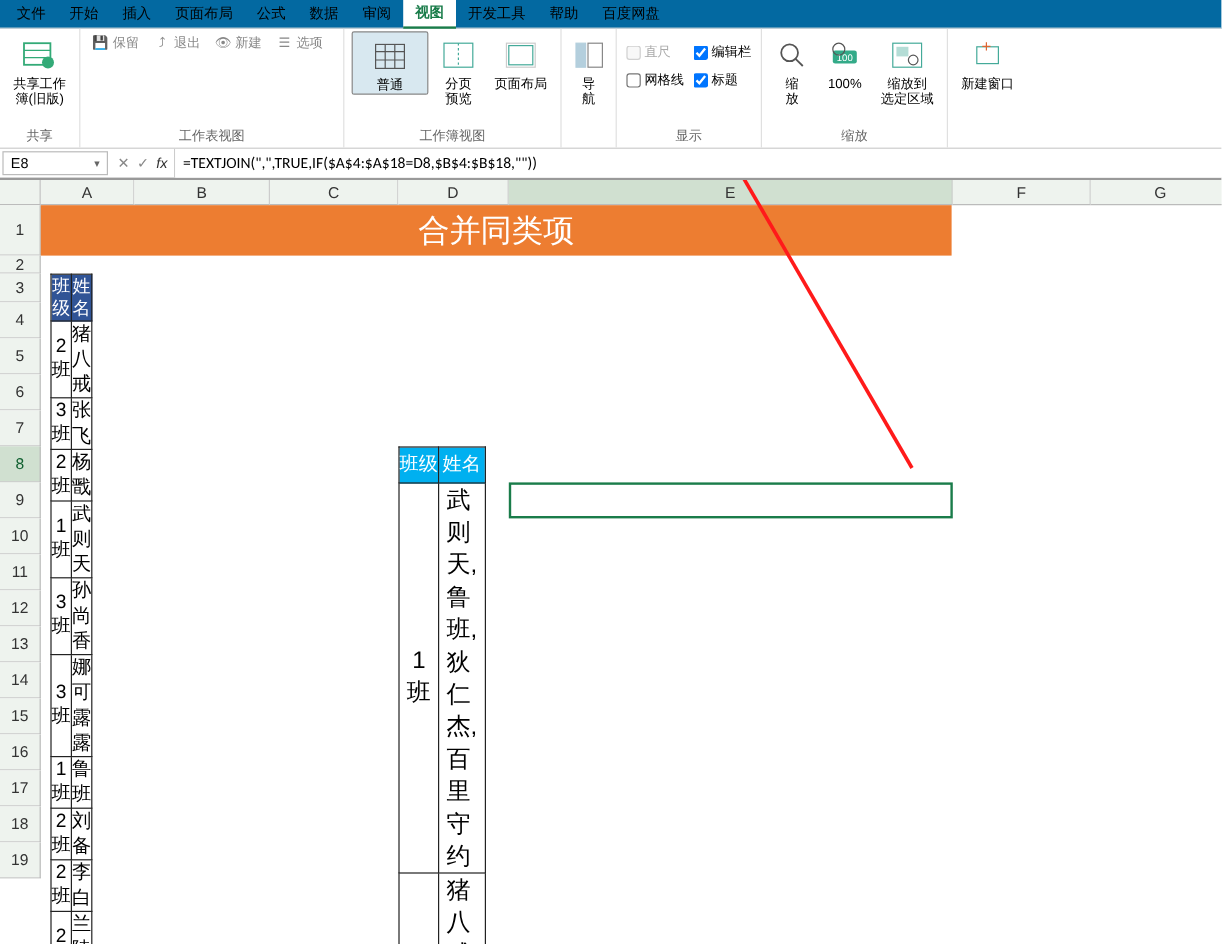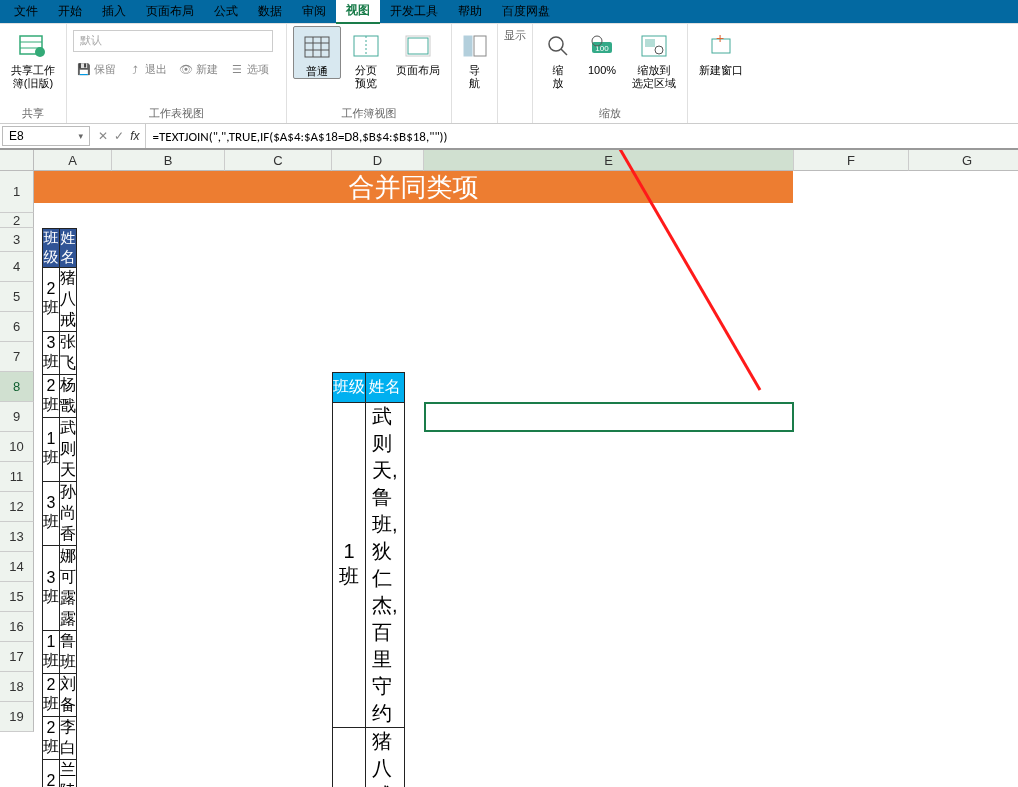--- a/index.html
+++ b/index.html
@@ -40,21 +40,21 @@
   .ch { border-right:1px solid #ccc; border-bottom:1px solid #bbb; background:#eef3ee; font-size:13px; text-align:center; line-height:21px; color:#333; }
   .ch.selCol { background:#d0e0d0; }
   .row-headers { position:absolute; left:0; top:21px; width:34px; }
   .rh { height:30px; border-right:1px solid #bbb; border-bottom:1px solid #ccc; background:#eef3ee; font-size:13px; text-align:center; color:#333; display:flex; align-items:center; justify-content:center; }
   .rh.selRow { background:#d0e0d0; color:#106030; }
   .rh.first { height:42px; }
   .rh.short1 { height:15px; }
   .rh.short { height:24px; }
   .cells { position:absolute; left:34px; top:21px; }
 
-  .title-cell { position:absolute; left:0; top:0; width:759px; height:32px; background:#ED7D31; color:#fff; font-size:26px; display:flex; align-items:center; justify-content:center; font-weight:500;}
+  .title-cell { position:absolute; left:0; top:0; width:759px; height:42px; background:#ED7D31; color:#fff; font-size:26px; display:flex; align-items:center; justify-content:center; font-weight:500;}
   .left-table { position:absolute; left:8px; top:57px; }
   .left-table table { border-collapse: collapse; }
   .left-table th { background:#305496; color:#fff; font-size:15px; font-weight:500; border:1px solid #222; height:24px; }
   .left-table th.a { width:65px; }
   .left-table th.b { width:113px; }
   .left-table td { border:1px solid #222; text-align:center; font-size:16px; height:30px; }
 
   .right-table { position:absolute; left:298px; top:201px; }
   .right-table table { border-collapse: collapse; }
   .right-table th { background:#00B0F0; color:#fff; font-size:16px; font-weight:500; border:1px solid #222; height:30px; }
@@ -103,21 +103,20 @@
           </div>
         <div class="lbl" style="white-space:pre-line">共享工作
 簿(旧版)</div>
       </div>
     </div>
     <div class="group-label">共享</div>
   </div>
 
   <div class="group" style="width:220px">
     <div class="group-buttons" style="flex-direction:column;align-items:flex-start;width:100%">
-      <div style="width:200px;height:22px;border:1px solid #ccc;font-size:11px;color:#aaa;padding:2px 6px;margin:4px 0">默认</div>
       <div style="display:flex;gap:4px">
         <div class="small-btn">
             <span class="si">💾</span>
             <span>保留</span>
           </div>
         <div class="small-btn">
             <span class="si">⤴</span>
             <span>退出</span>
           </div>
         <div class="small-btn">
@@ -128,21 +127,21 @@
             <span class="si">☰</span>
             <span>选项</span>
           </div>
       </div>
     </div>
     <div class="group-label">工作表视图</div>
   </div>
 
   <div class="group">
     <div class="group-buttons">
-      <div class="big-btn view-active" style="width:48px">
+      <div class="big-btn view-active" style="width:64px">
         <div class="icon">
             <svg width="26" height="22">
               <rect x="1" y="1" width="24" height="20" fill="none" stroke="#555"></rect>
               <line x1="1" y1="7" x2="25" y2="7" stroke="#555"></line>
               <line x1="1" y1="14" x2="25" y2="14" stroke="#555"></line>
               <line x1="9" y1="1" x2="9" y2="21" stroke="#555"></line>
               <line x1="17" y1="1" x2="17" y2="21" stroke="#555"></line>
             </svg>
           </div>
         <div class="lbl">普通</div>
@@ -180,20 +179,42 @@
             </svg>
           </div>
         <div class="lbl" style="white-space:pre-line">导
 航</div>
       </div>
     </div>
     <div class="group-label"></div>
   </div>
 
   <div class="group">
+    <div class="group-buttons">
+      <div class="small-col" style="padding-top:8px">
+        <label class="chk">
+            <input type="checkbox" disabled="" style="">
+            <span style="color:#aaa">直尺</span>
+          </label>
+        <label class="chk">
+            <input type="checkbox" style="">
+            <span>网格线</span>
+          </label>
+      </div>
+      <div class="small-col" style="padding-top:8px">
+        <label class="chk">
+            <input type="checkbox" checked="" style="">
+            <span>编辑栏</span>
+          </label>
+        <label class="chk">
+            <input type="checkbox" checked="" style="">
+            <span>标题</span>
+          </label>
+      </div>
+    </div>
     <div class="group-label">显示</div>
   </div>
 
   <div class="group">
     <div class="group-buttons">
       <div class="big-btn" style="width:38px">
         <div class="icon">
             <svg width="24" height="24">
               <circle cx="10" cy="10" r="7" fill="none" stroke="#555" stroke-width="1.5"></circle>
               <line x1="15" y1="15" x2="21" y2="21" stroke="#555" stroke-width="1.5"></line>

